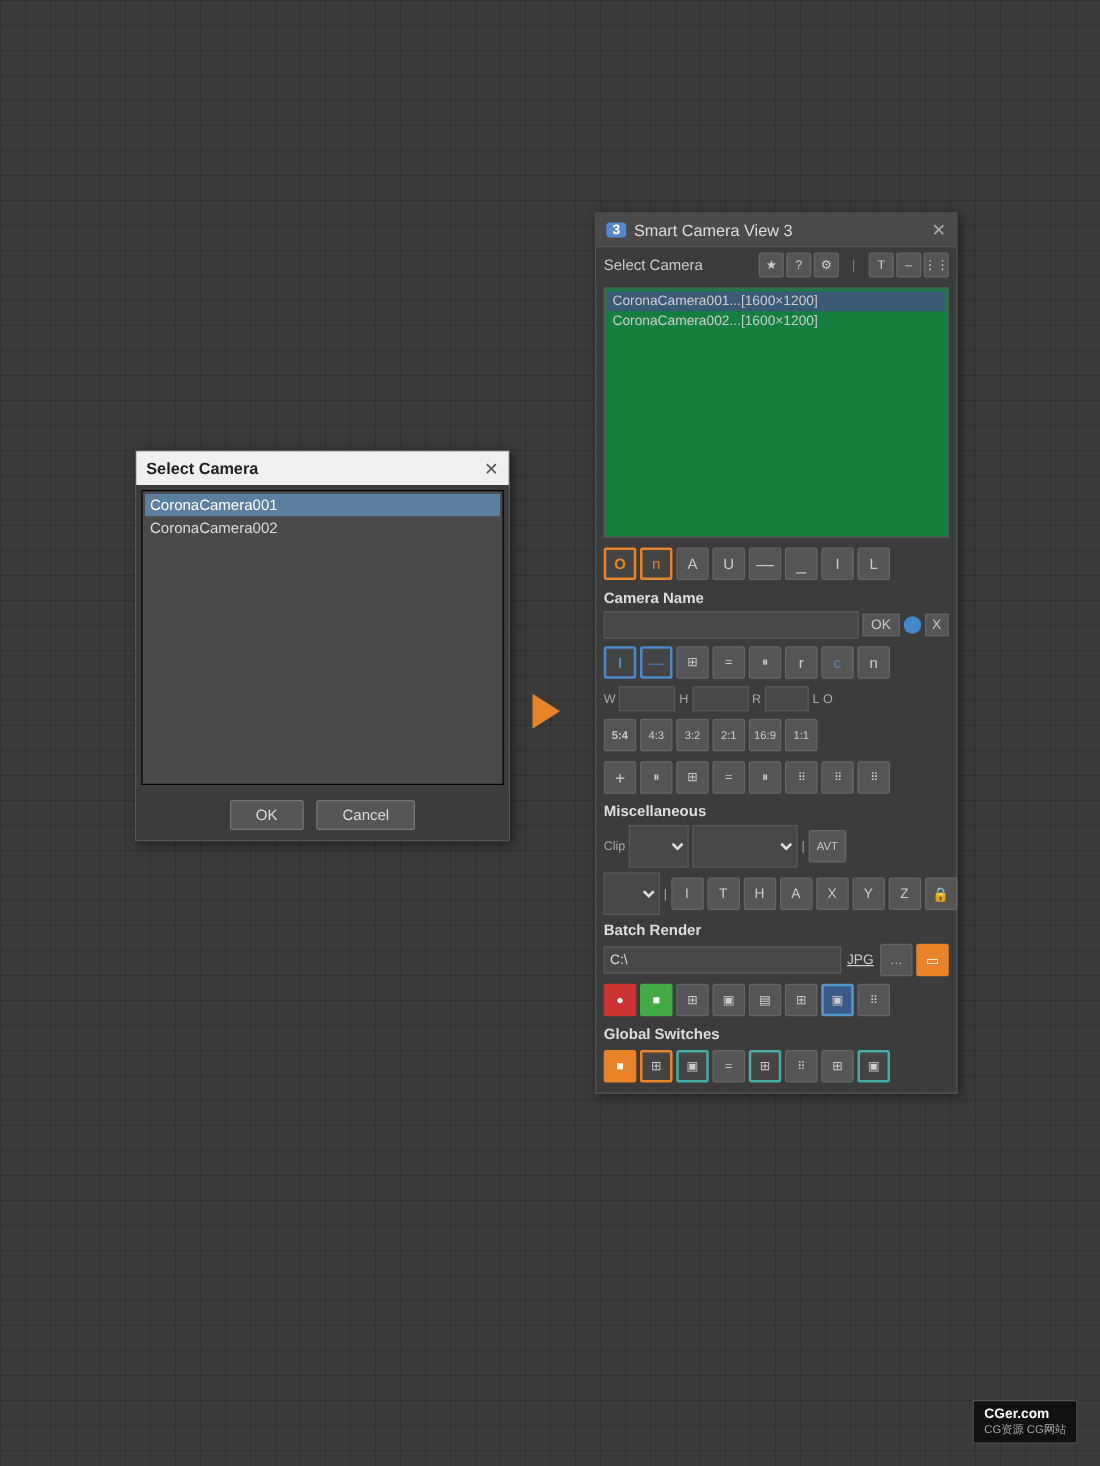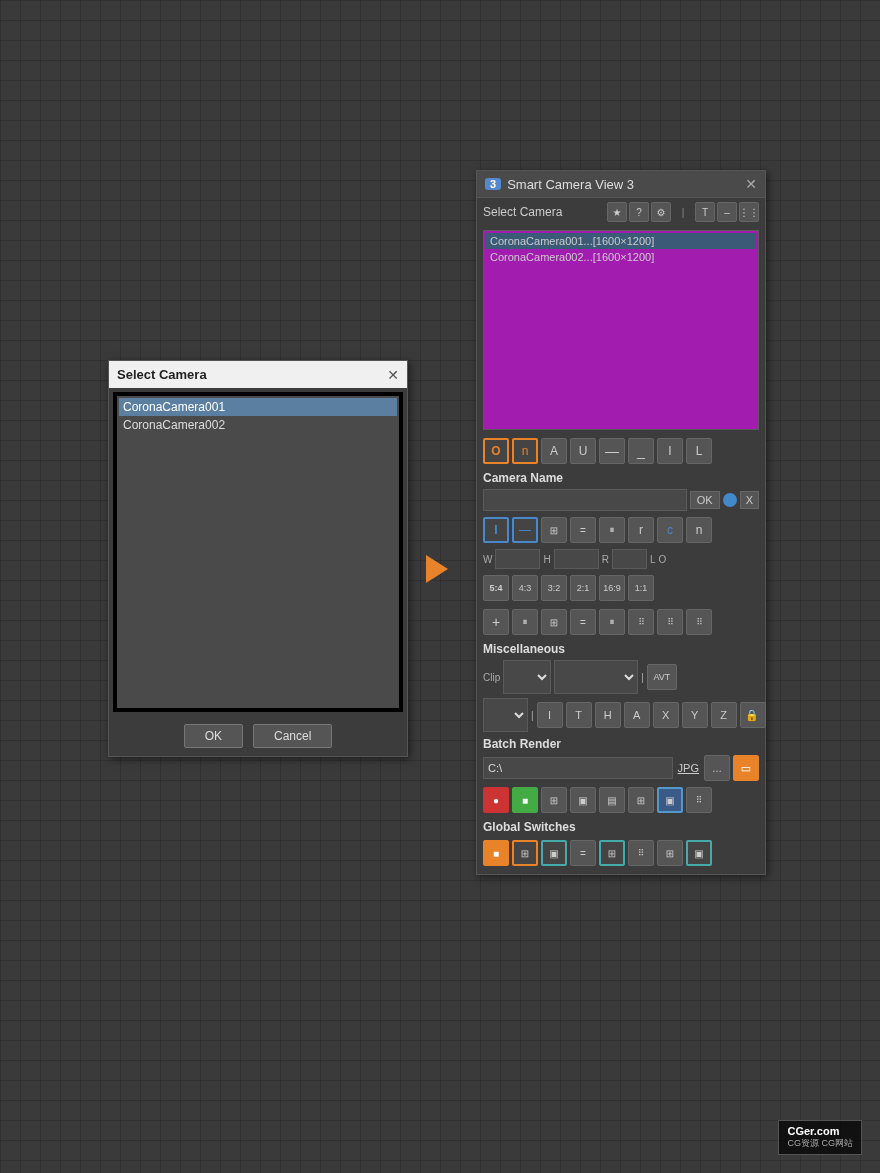--- a/index.html
+++ b/index.html
@@ -57,22 +57,22 @@
       font-size: 14px;
       color: #555;
       background: none;
       border: none;
       line-height: 1;
     }
 
     .left-dialog .camera-list {
       margin: 4px;
       background: #4a4a4a;
-      border: 4px solid #000000;
-      height: 320px;
+      border: 1px solid #000000;
+      height: 236px;
       overflow-y: auto;
       padding: 2px;
     }
 
     .left-dialog .camera-list .cam-item {
       padding: 2px 4px;
       color: #ddd;
       font-size: 12px;
       cursor: pointer;
     }
@@ -177,21 +177,21 @@
       display: flex;
       align-items: center;
       justify-content: center;
       cursor: pointer;
       border-radius: 2px;
     }
 
     
     .cam-list-area {
       margin: 4px 6px;
-      background: #a21caf;
+      background: #15803d;
       border: 1px solid #5a5a5a;
       height: 200px;
       overflow-y: auto;
       padding: 2px;
     }
 
     .cam-list-area .cam-entry {
       padding: 2px 4px;
       color: #ccc;
       font-size: 11px;

